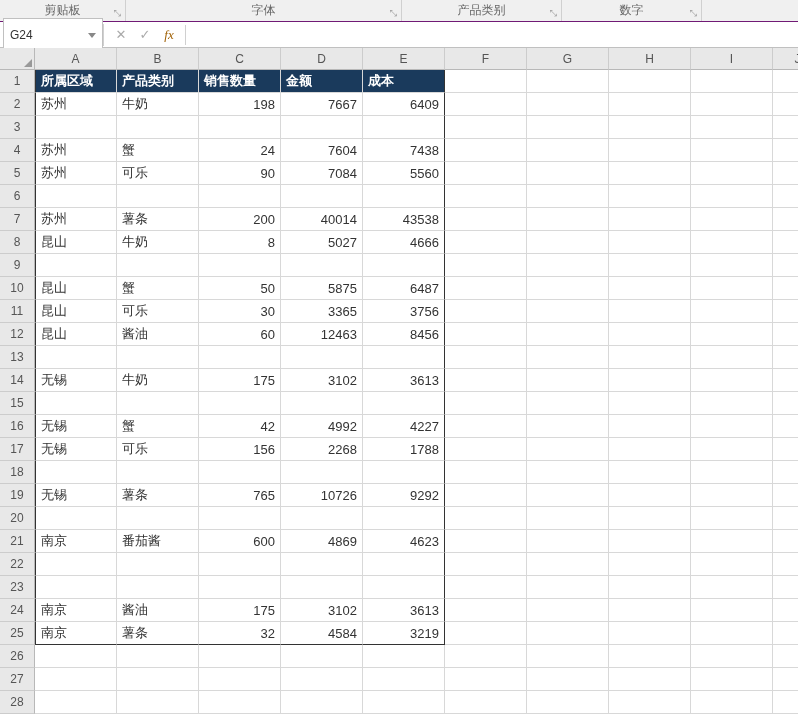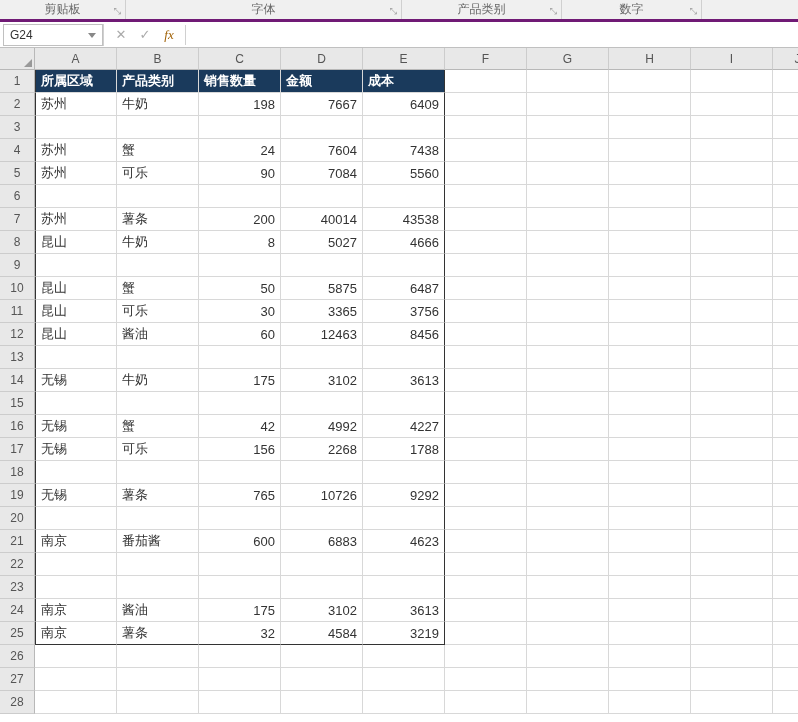--- a/index.html
+++ b/index.html
@@ -1,23 +1,23 @@
 <!DOCTYPE html>
 <html><head>
   <meta charset="utf-8">
   <style>
     * { box-sizing: border-box; margin: 0; padding: 0; }
     body { font-family: "Microsoft YaHei", Arial, sans-serif; font-size: 12px; background: #fff; color: #333; user-select: none; }
     
-    .ribbon-groups { display: flex; height: 22px; background: #f0f0f0; border-bottom: 3px solid #701a75; }
+    .ribbon-groups { display: flex; height: 22px; background: #f0f0f0; border-bottom: 1px solid #701a75; }
     .ribbon-group { display: flex; align-items: center; justify-content: center; border-right: 1px solid #d0d0d0; position: relative; height: 100%; color: #666; font-size: 12px; }
     .ribbon-group .launcher { position: absolute; right: 4px; bottom: 2px; font-size: 9px; color: #888; cursor: pointer; }
     
     .formula-bar { display: flex; height: 26px; background: #fff; border-bottom: 1px solid #c0c0c0; align-items: center; }
-    .name-box { width: 100px; height: 22px; border: 1px solid #c0c0c0; margin-left: 3px; display: flex; align-items: center; padding: 4px 6px; background: #fff; position: relative; justify-content: flex-end; }
+    .name-box { width: 100px; height: 22px; border: 1px solid #c0c0c0; margin-left: 3px; display: flex; align-items: center; padding: 16px 6px; background: #fff; position: relative; justify-content: flex-end; }
     .name-box-text { flex: 1; }
     .name-box-arrow { font-size: 9px; color: #666; }
     .fb-sep { width: 1px; height: 20px; background: #d0d0d0; margin: 0 4px; }
     .fb-btn { width: 24px; height: 22px; display: flex; align-items: center; justify-content: center; color: #aaa; font-size: 13px; }
     .fb-btn.fx { color: #a16207; font-style: italic; font-family: serif; }
     .formula-input { flex: 1; height: 22px; border: none; padding: 0 6px; outline: none; }
     .fb-divider { height: 22px; width: 6px; border-left: 1px solid #d0d0d0; }
     
     .grid-wrap { position: relative; overflow: hidden; }
     .grid { display: grid; grid-template-columns: 35px 82px 82px 82px 82px 82px 82px 82px 82px 82px 50px; }
@@ -299,21 +299,21 @@
       <div class="cell data-border-r"></div>
       <div class="cell"></div>
       <div class="cell"></div>
       <div class="cell"></div>
       <div class="cell"></div>
       <div class="cell"></div>
       <div class="row-h">21</div>
       <div class="cell data-border-l">南京</div>
       <div class="cell">番茄酱</div>
       <div class="cell num">600</div>
-      <div class="cell num">6883</div>
+      <div class="cell num">4869</div>
       <div class="cell num data-border-r">4623</div>
       <div class="cell"></div>
       <div class="cell"></div>
       <div class="cell"></div>
       <div class="cell"></div>
       <div class="cell"></div>
       <div class="row-h">22</div>
       <div class="cell data-border-l"></div>
       <div class="cell"></div>
       <div class="cell"></div>

